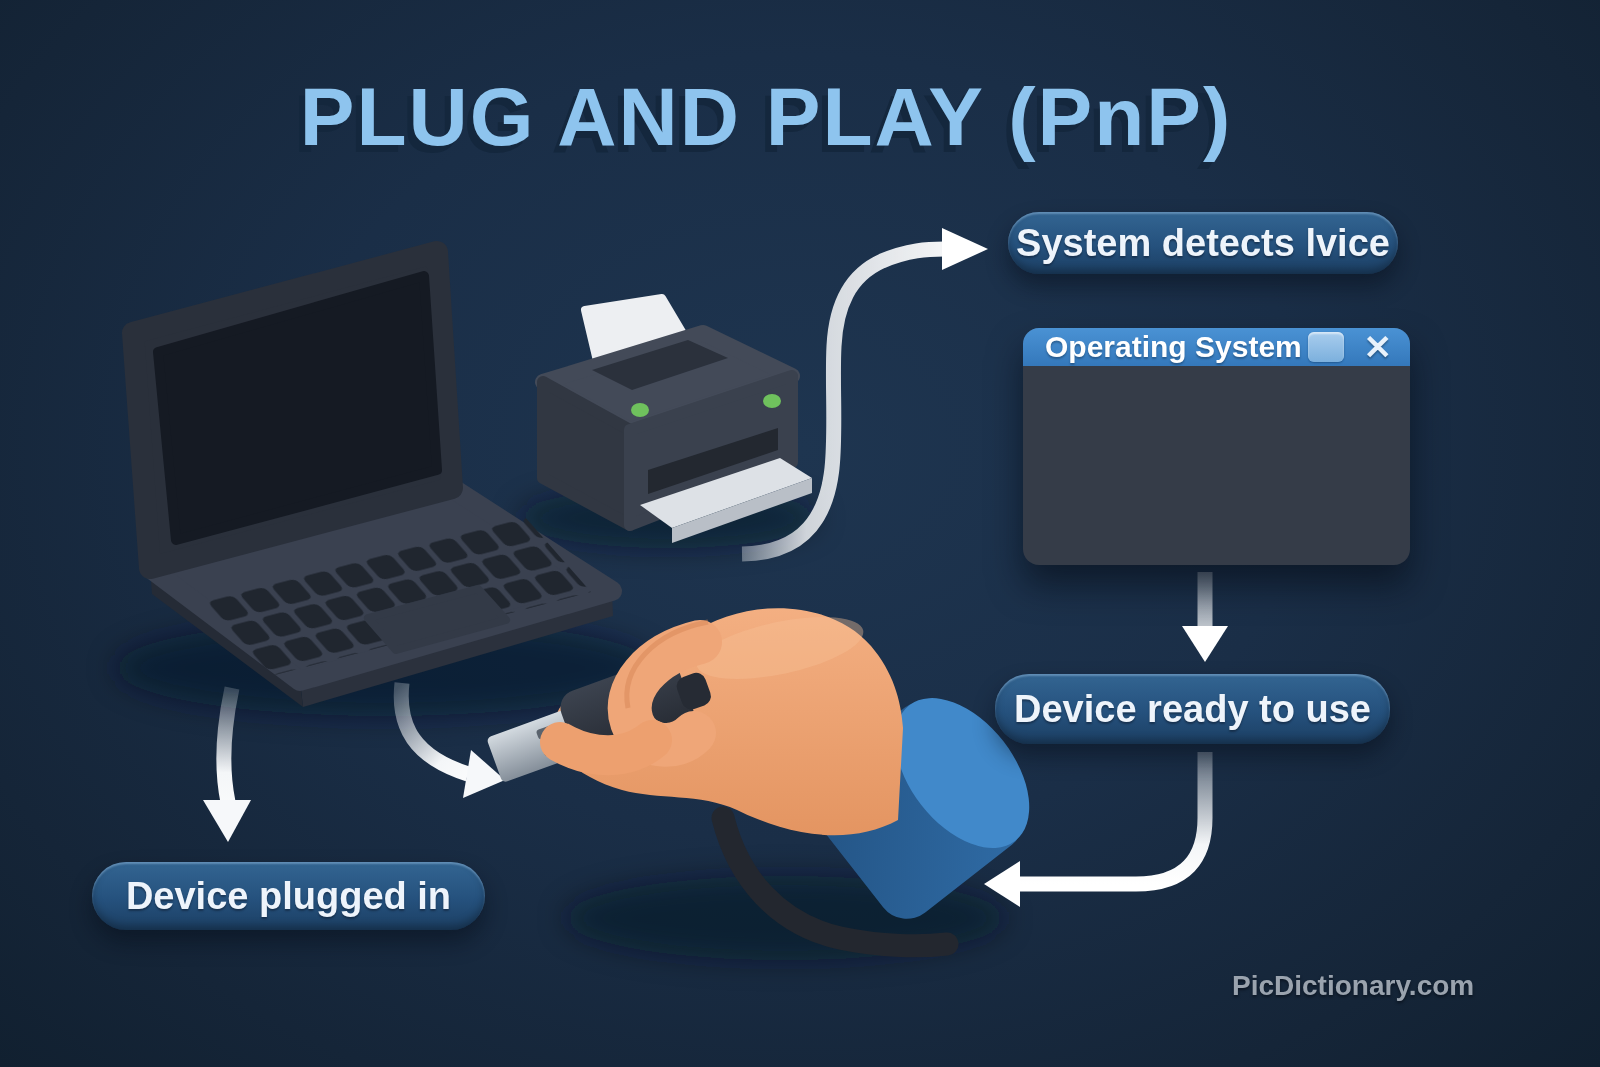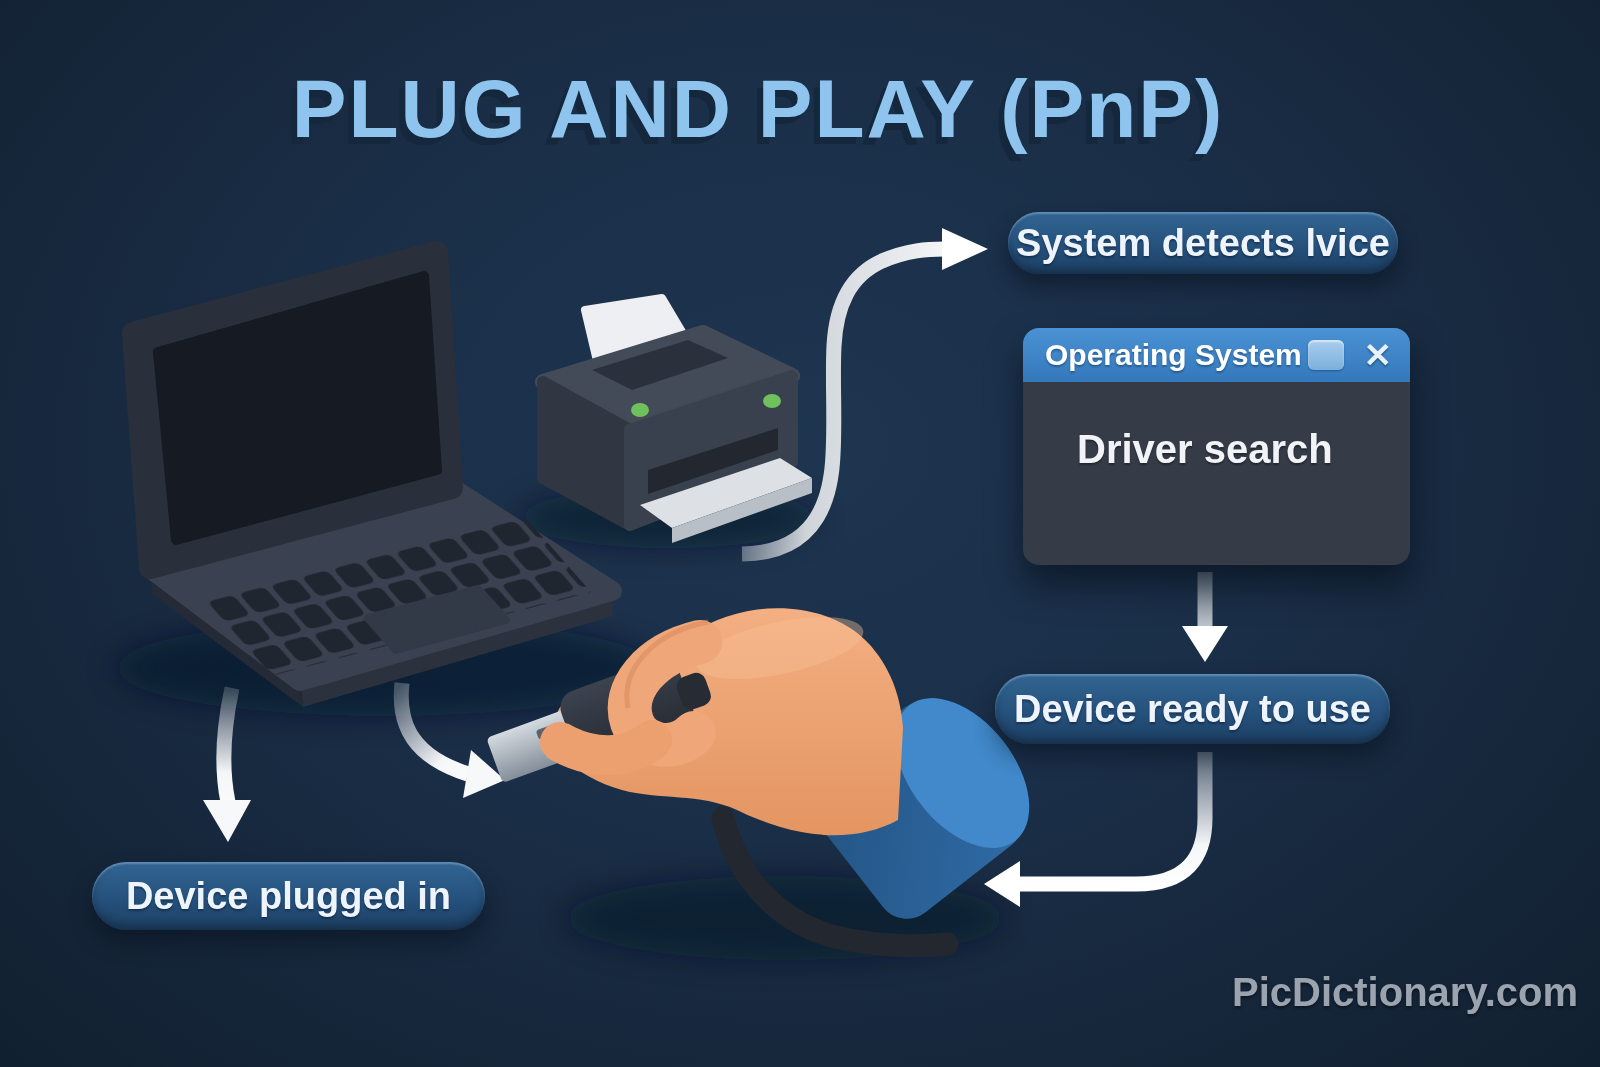--- a/index.html
+++ b/index.html
@@ -3,61 +3,61 @@
 <meta charset="utf-8">
 <style>
   html,body{margin:0;padding:0;background:#0c1624;}
   .canvas{
     position:relative;width:1600px;height:1067px;overflow:hidden;
     background:radial-gradient(ellipse at 50% 42%, #1e3550 0%, #1a2e47 45%, #152538 80%, #112030 100%);
     font-family:"Liberation Sans", sans-serif;
   }
   .scene{position:absolute;left:0;top:0;width:1600px;height:1067px;}
   h1.title{
-    position:absolute;left:0;top:54px;width:1500px;margin:8px;text-align:center;
+    position:absolute;left:0;top:54px;width:1500px;margin:16px;text-align:center;
     font-size:82px;font-weight:bold;letter-spacing:2px;color:#8ec4ee;
     text-shadow:-6px 7px 0 #14273d;
   }
   .pill{
     position:absolute;display:flex;align-items:center;justify-content:center;
     background:linear-gradient(180deg,#336592 0%,#25517d 55%,#1c3f63 100%);
     border-radius:34px;color:#eef4fb;font-size:38px;font-weight:bold;
     box-shadow:0 12px 22px rgba(5,12,22,.45), inset 0 2px 2px rgba(170,210,245,.4), inset 0 -4px 8px rgba(0,0,0,.28);
     text-shadow:0 2px 2px rgba(10,20,35,.45);
     white-space:nowrap;
   }
   .pill-detect{left:1008px;top:212px;width:390px;height:62px;}
   .pill-ready{left:995px;top:674px;width:395px;height:70px;}
   .pill-plugged{left:92px;top:862px;width:393px;height:68px;}
   .window{
     position:absolute;left:1023px;top:328px;width:387px;height:237px;
     background:#353c48;border-radius:16px;overflow:hidden;
     box-shadow:0 20px 34px rgba(4,10,18,.55);
   }
   .titlebar{
-    height:54px;background:linear-gradient(180deg,#4a92d4,#3478bb);
+    height:38px;background:linear-gradient(180deg,#4a92d4,#3478bb);
     display:flex;align-items:center;padding:0 18px 0 22px;
     color:#ffffff;font-size:30px;font-weight:bold;
     text-shadow:0 2px 2px rgba(10,30,50,.35);
   }
   .titlebar .spacer{flex:1;}
   .maxbtn{
     width:36px;height:30px;border-radius:6px;display:inline-block;
     background:linear-gradient(180deg,#a9cdee,#7cb0dd);
     box-shadow:inset 0 2px 2px rgba(255,255,255,.55), 0 1px 2px rgba(0,40,80,.4);
     margin-right:20px;
   }
   .closebtn{color:#e9f2fb;font-size:34px;font-weight:bold;line-height:1;
     text-shadow:0 2px 2px rgba(10,30,50,.4);cursor:default;}
   .winbody{
     padding:42px 0 0 54px;color:#f1f3f6;font-size:40px;font-weight:bold;line-height:51px;
     text-shadow:0 2px 2px rgba(0,0,0,.35);
   }
   .watermark{
-    position:absolute;left:1232px;top:970px;font-size:40px;font-weight:bold;color:#9aa3ae;
+    position:absolute;left:1232px;top:970px;font-size:28px;font-weight:bold;color:#9aa3ae;
     text-shadow:0 2px 3px rgba(5,10,18,.6);
   }
 </style>
 </head>
 <body>
 
 <div class="canvas">
 
   <svg class="scene" viewBox="0 0 1600 1067">
     <defs>
@@ -177,21 +177,20 @@
   <div class="pill pill-detect">System detects lvice</div>
 
   <div class="window">
     <div class="titlebar">
       <span>Operating System</span>
       <span class="spacer"></span>
       <span class="maxbtn"></span>
       <span class="closebtn">✕</span>
     </div>
     <div class="winbody">
-      <div>Driver search</div>
     </div>
   </div>
 
   <div class="pill pill-plugged">Device plugged in</div>
 
   <div class="pill pill-ready">Device ready to use</div>
 
   <div class="watermark">PicDictionary.com</div>
 
 </div>

